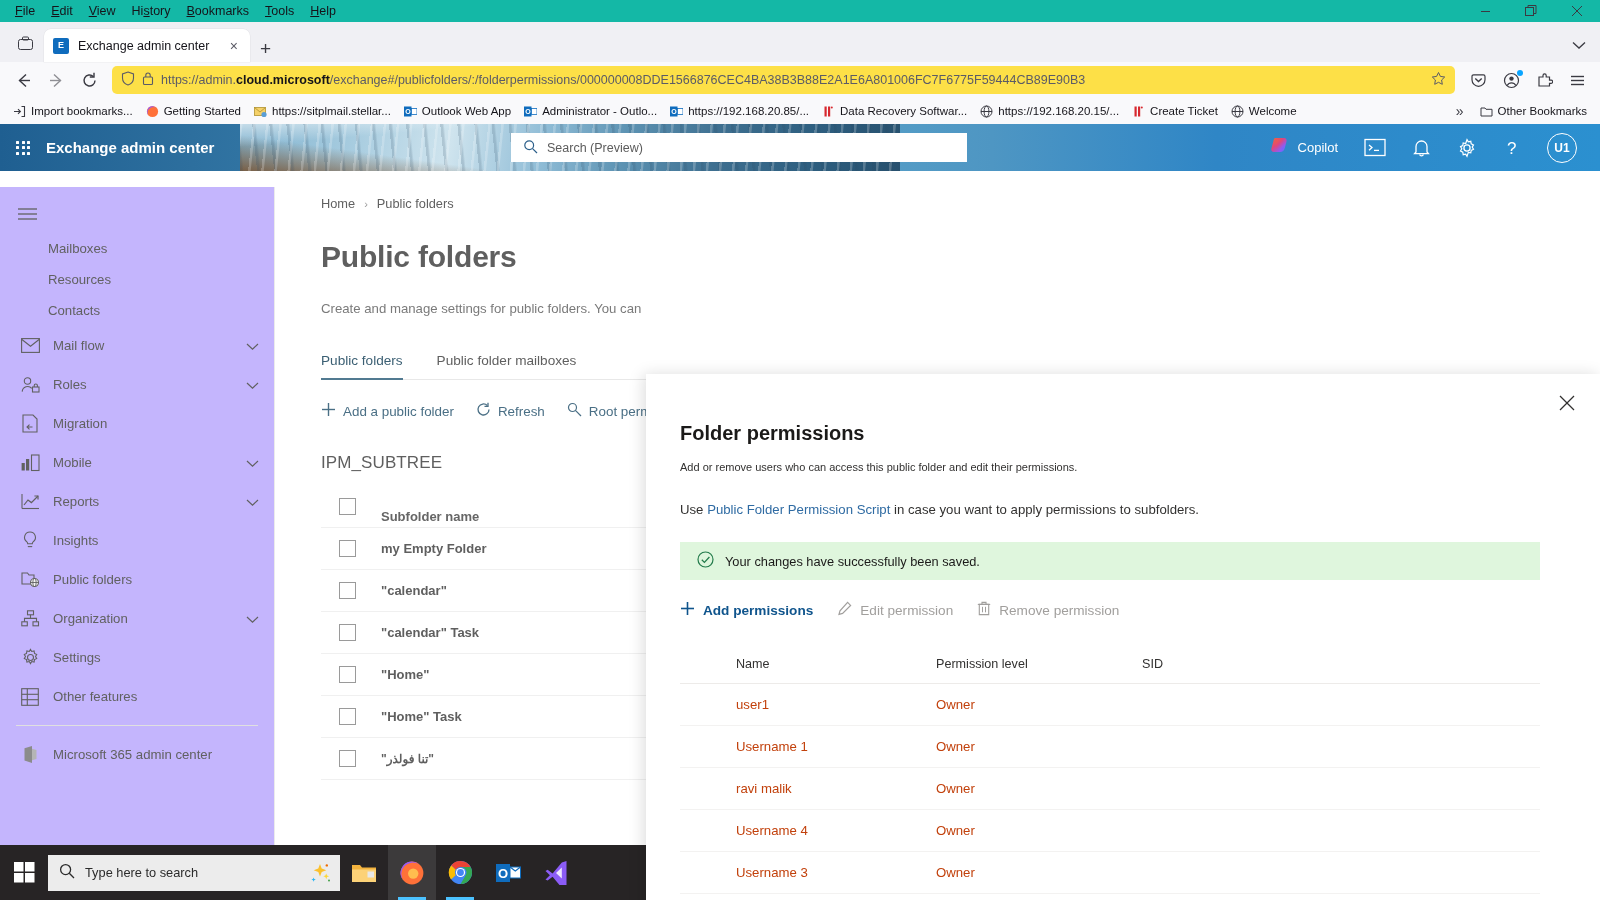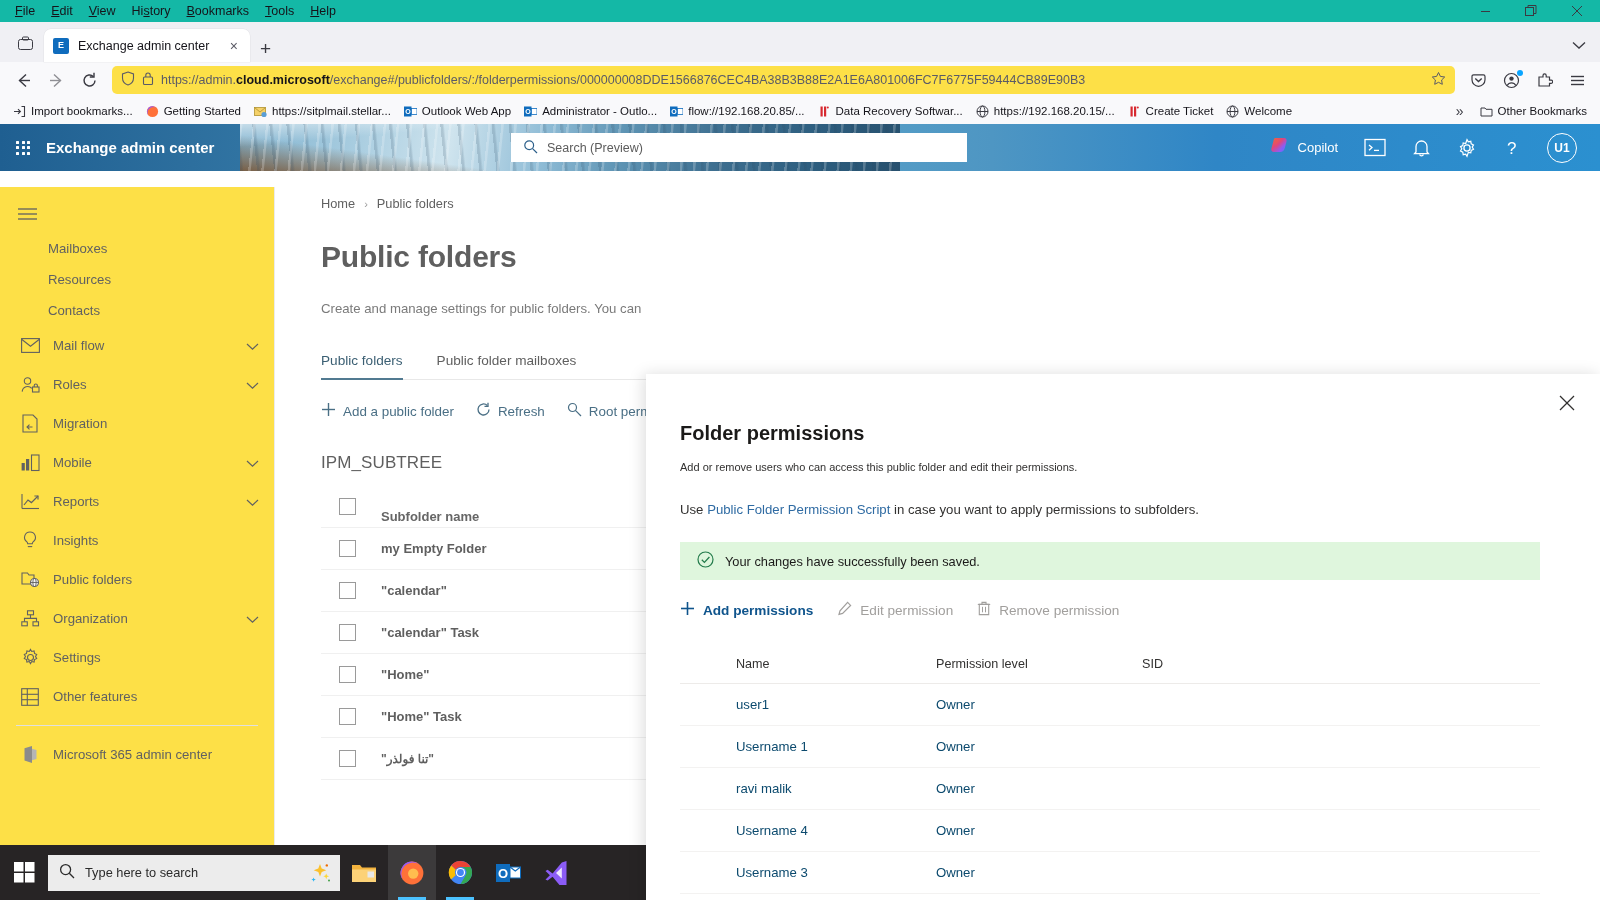--- a/index.html
+++ b/index.html
@@ -106,21 +106,21 @@
   .avatar-u1 {
     width:30px; height:30px; border-radius:50%; border:1.5px solid #fff;
     display:flex; align-items:center; justify-content:center;
     color:#fff; font-size:12px; font-weight:600;
   }
 
   
   .eac-body { position:absolute; left:0; top:187px; width:1600px; height:658px; background:#fff; }
   .sidebar {
     position:absolute; left:0; top:0; width:275px; height:658px;
-    background:#fde047; border-right:1px solid #ebebeb; padding-top:8px; overflow:hidden;
+    background:#c4b5fd; border-right:1px solid #ebebeb; padding-top:8px; overflow:hidden;
   }
   .hamburger { width:46px; height:38px; display:flex; align-items:center; justify-content:center; margin-left:4px; }
   .nav-item {
     height:31px; display:flex; align-items:center; gap:13px;
     padding:0 14px 0 20px; color:#616161; font-size:13.2px; white-space:nowrap;
   }
   .nav-item .ni-ico { width:20px; height:20px; flex:0 0 auto; display:flex; align-items:center; justify-content:center; }
   .nav-item .ni-label { flex:1; }
   .nav-item.sub { padding-left:48px; }
   .nav-chev { width:14px; height:14px; flex:0 0 auto; }
@@ -168,21 +168,21 @@
   .fcmd { display:flex; align-items:center; gap:8px; font-size:13.6px; white-space:nowrap; }
   .fcmd.enabled { color:#0f548c; font-weight:700; }
   .fcmd.disabled { color:#a19f9d; }
   .ptable { margin-top:25px; width:860px; }
   .ptable .thead { display:flex; height:40px; align-items:center; border-bottom:1px solid #edebe9; }
   .ptable .trow { display:flex; height:42px; align-items:center; border-bottom:1px solid #f3f2f1; }
   .col-name { width:256px; padding-left:56px; }
   .col-perm { width:206px; }
   .col-sid  { width:180px; }
   .th { font-size:12.6px; color:#323130; }
-  .td { font-size:13.2px; color:#0c4a6e; }
+  .td { font-size:13.2px; color:#c2410c; }
 
   
   .taskbar {
     position:absolute; left:0; bottom:0; width:1600px; height:55px;
     background:#272425; display:flex; align-items:center;
   }
   .start-btn { width:48px; height:55px; display:flex; align-items:center; justify-content:center; }
   .tb-search {
     width:292px; height:36px; background:#ececec; display:flex; align-items:center;
     gap:10px; padding:0 11px; position:relative;
@@ -370,21 +370,21 @@
       <span>Administrator - Outlo...</span>
     </div>
     <div class="bm">
       <span class="bm-ico">
         <svg width="13" height="13" viewBox="0 0 13 13">
             <rect x="0" y="1.5" width="7.5" height="10" fill="#0f6cbd"></rect>
             <text x="1.2" y="9" font-size="7" font-family="Liberation Sans" fill="#fff" font-weight="bold">O</text>
             <rect x="7.5" y="3.5" width="5.5" height="6" fill="#fff" stroke="#0f6cbd" stroke-width=".8"></rect>
           </svg>
       </span>
-      <span>flow://192.168.20.85/...</span>
+      <span>https://192.168.20.85/...</span>
     </div>
     <div class="bm">
       <span class="bm-ico">
         <svg width="13" height="13" viewBox="0 0 13 13">
             <rect x="2.5" y="1.5" width="2.2" height="10" fill="#d7282f"></rect>
             <rect x="6" y="1.5" width="2.2" height="10" fill="#d7282f"></rect>
             <circle cx="9.8" cy="2.4" r="1" fill="#d7282f"></circle>
           </svg>
       </span>
       <span>Data Recovery Softwar...</span>

